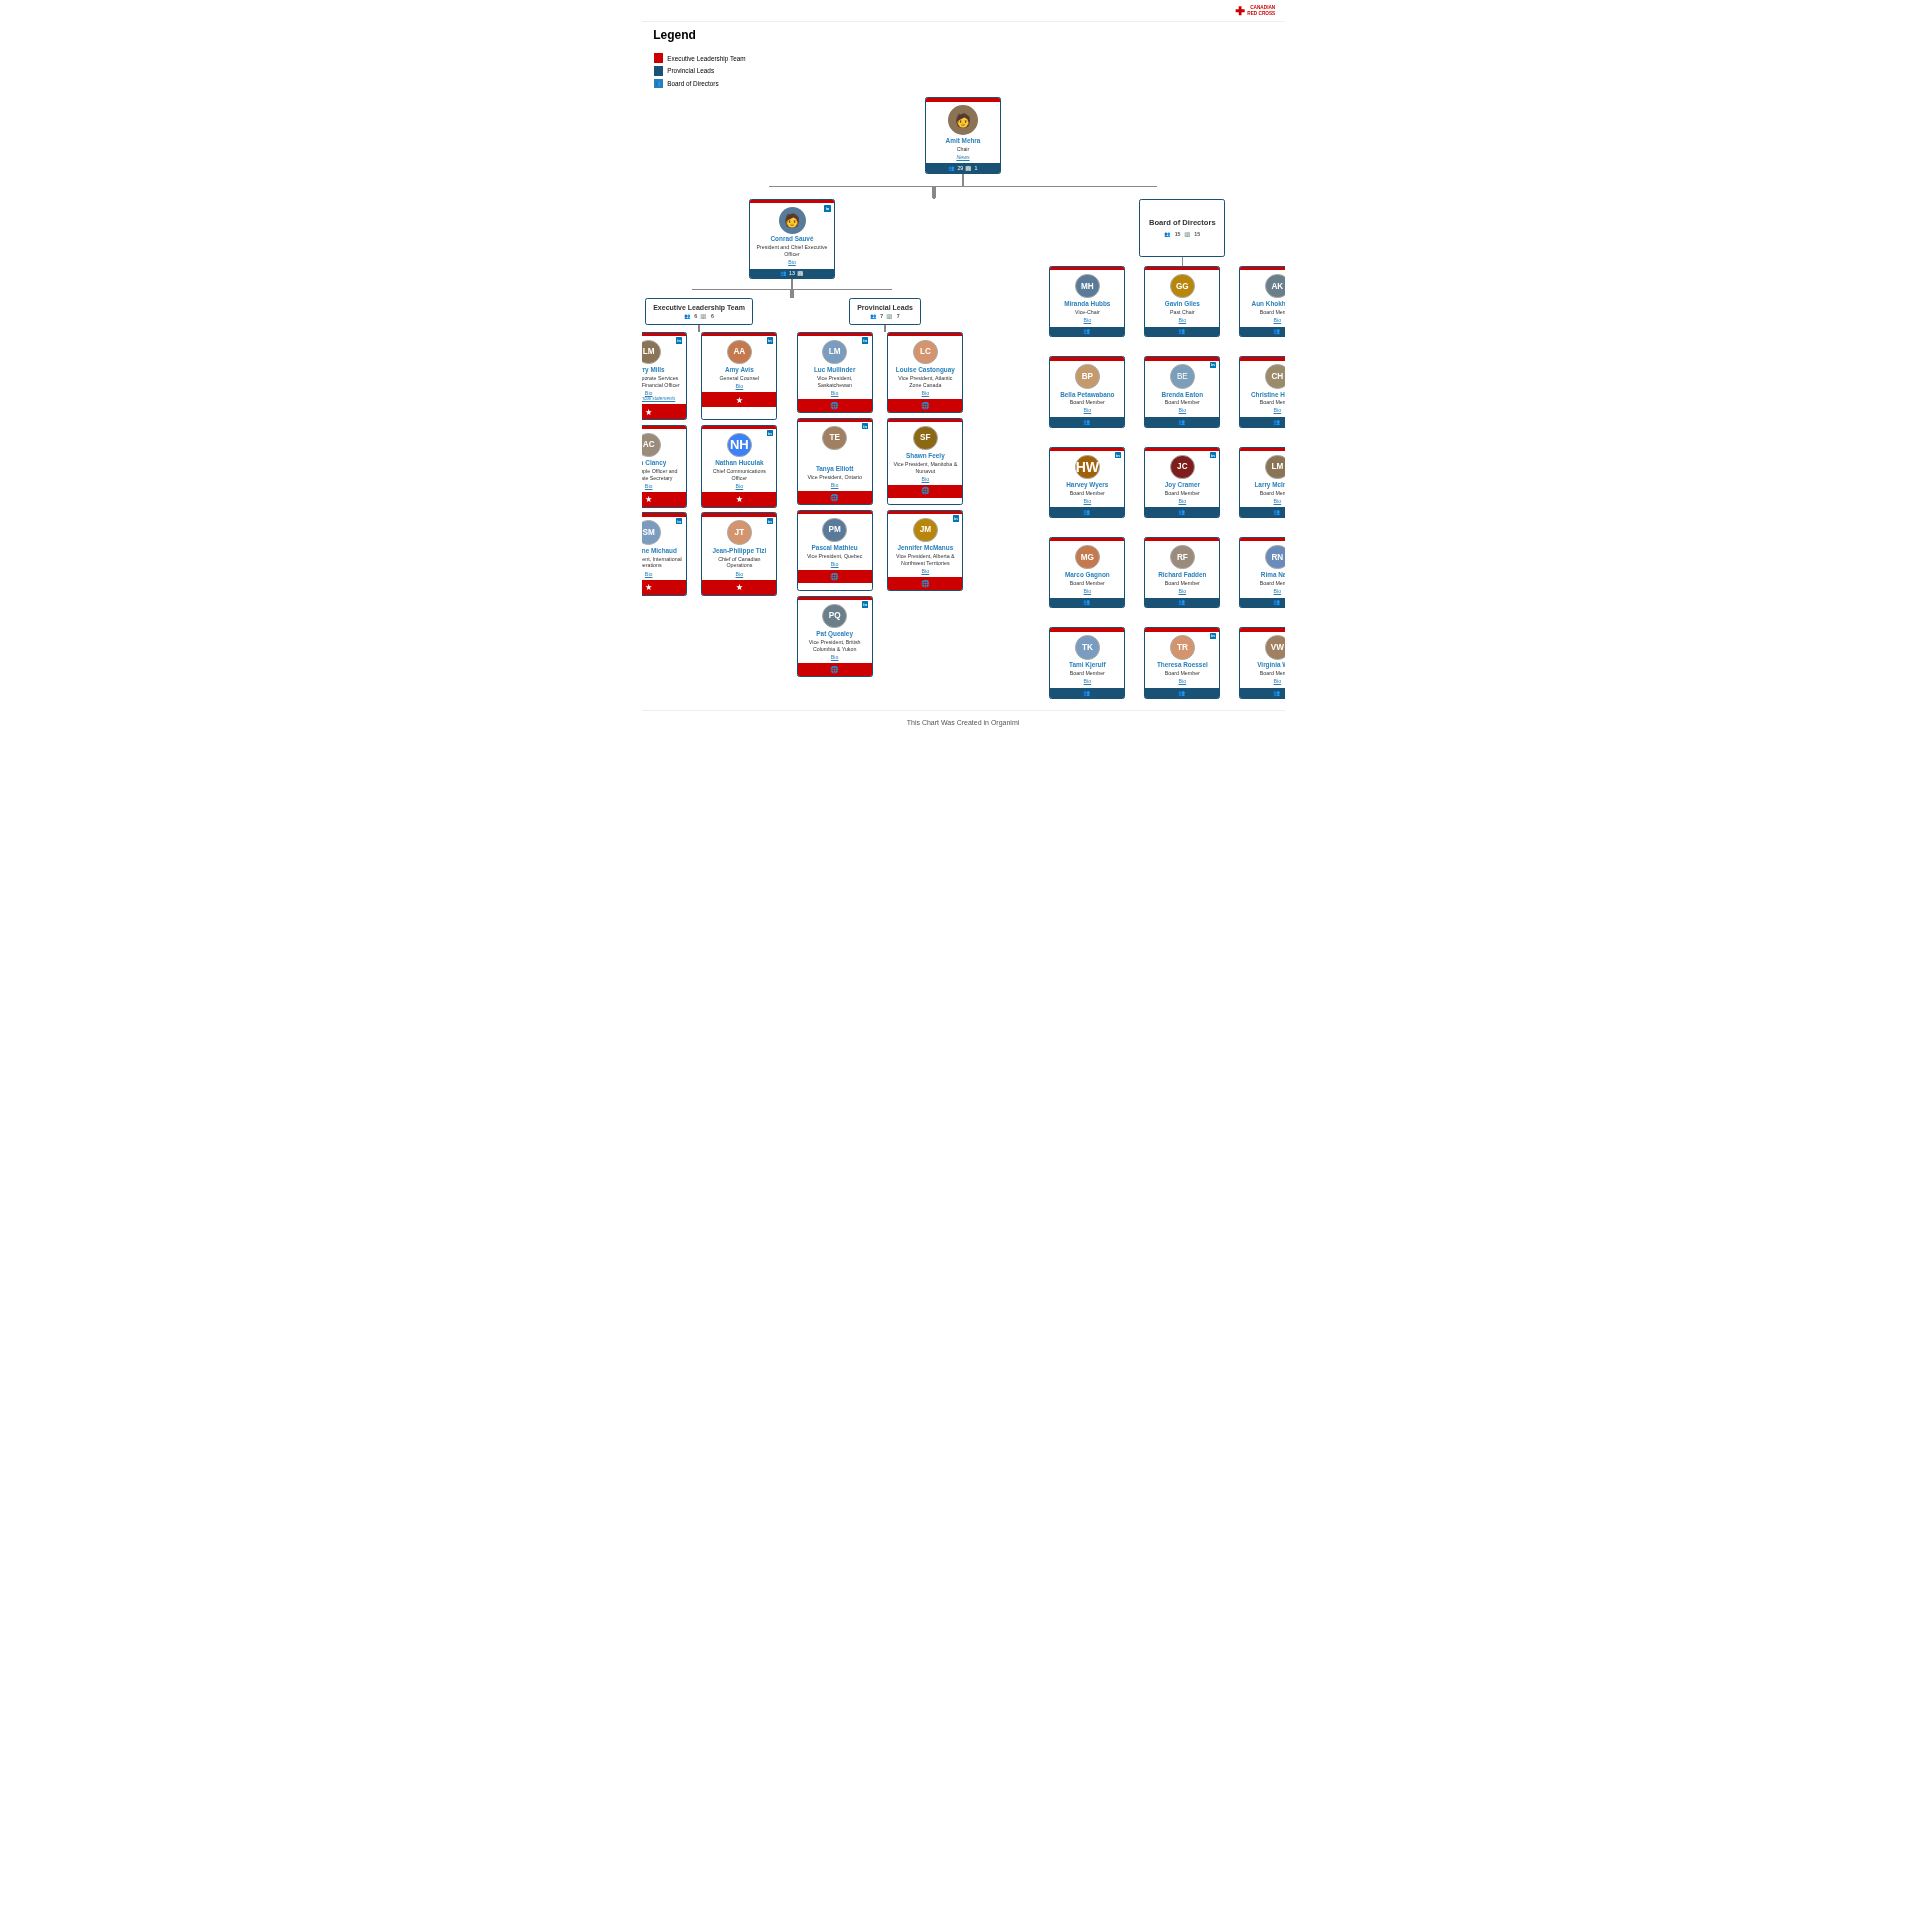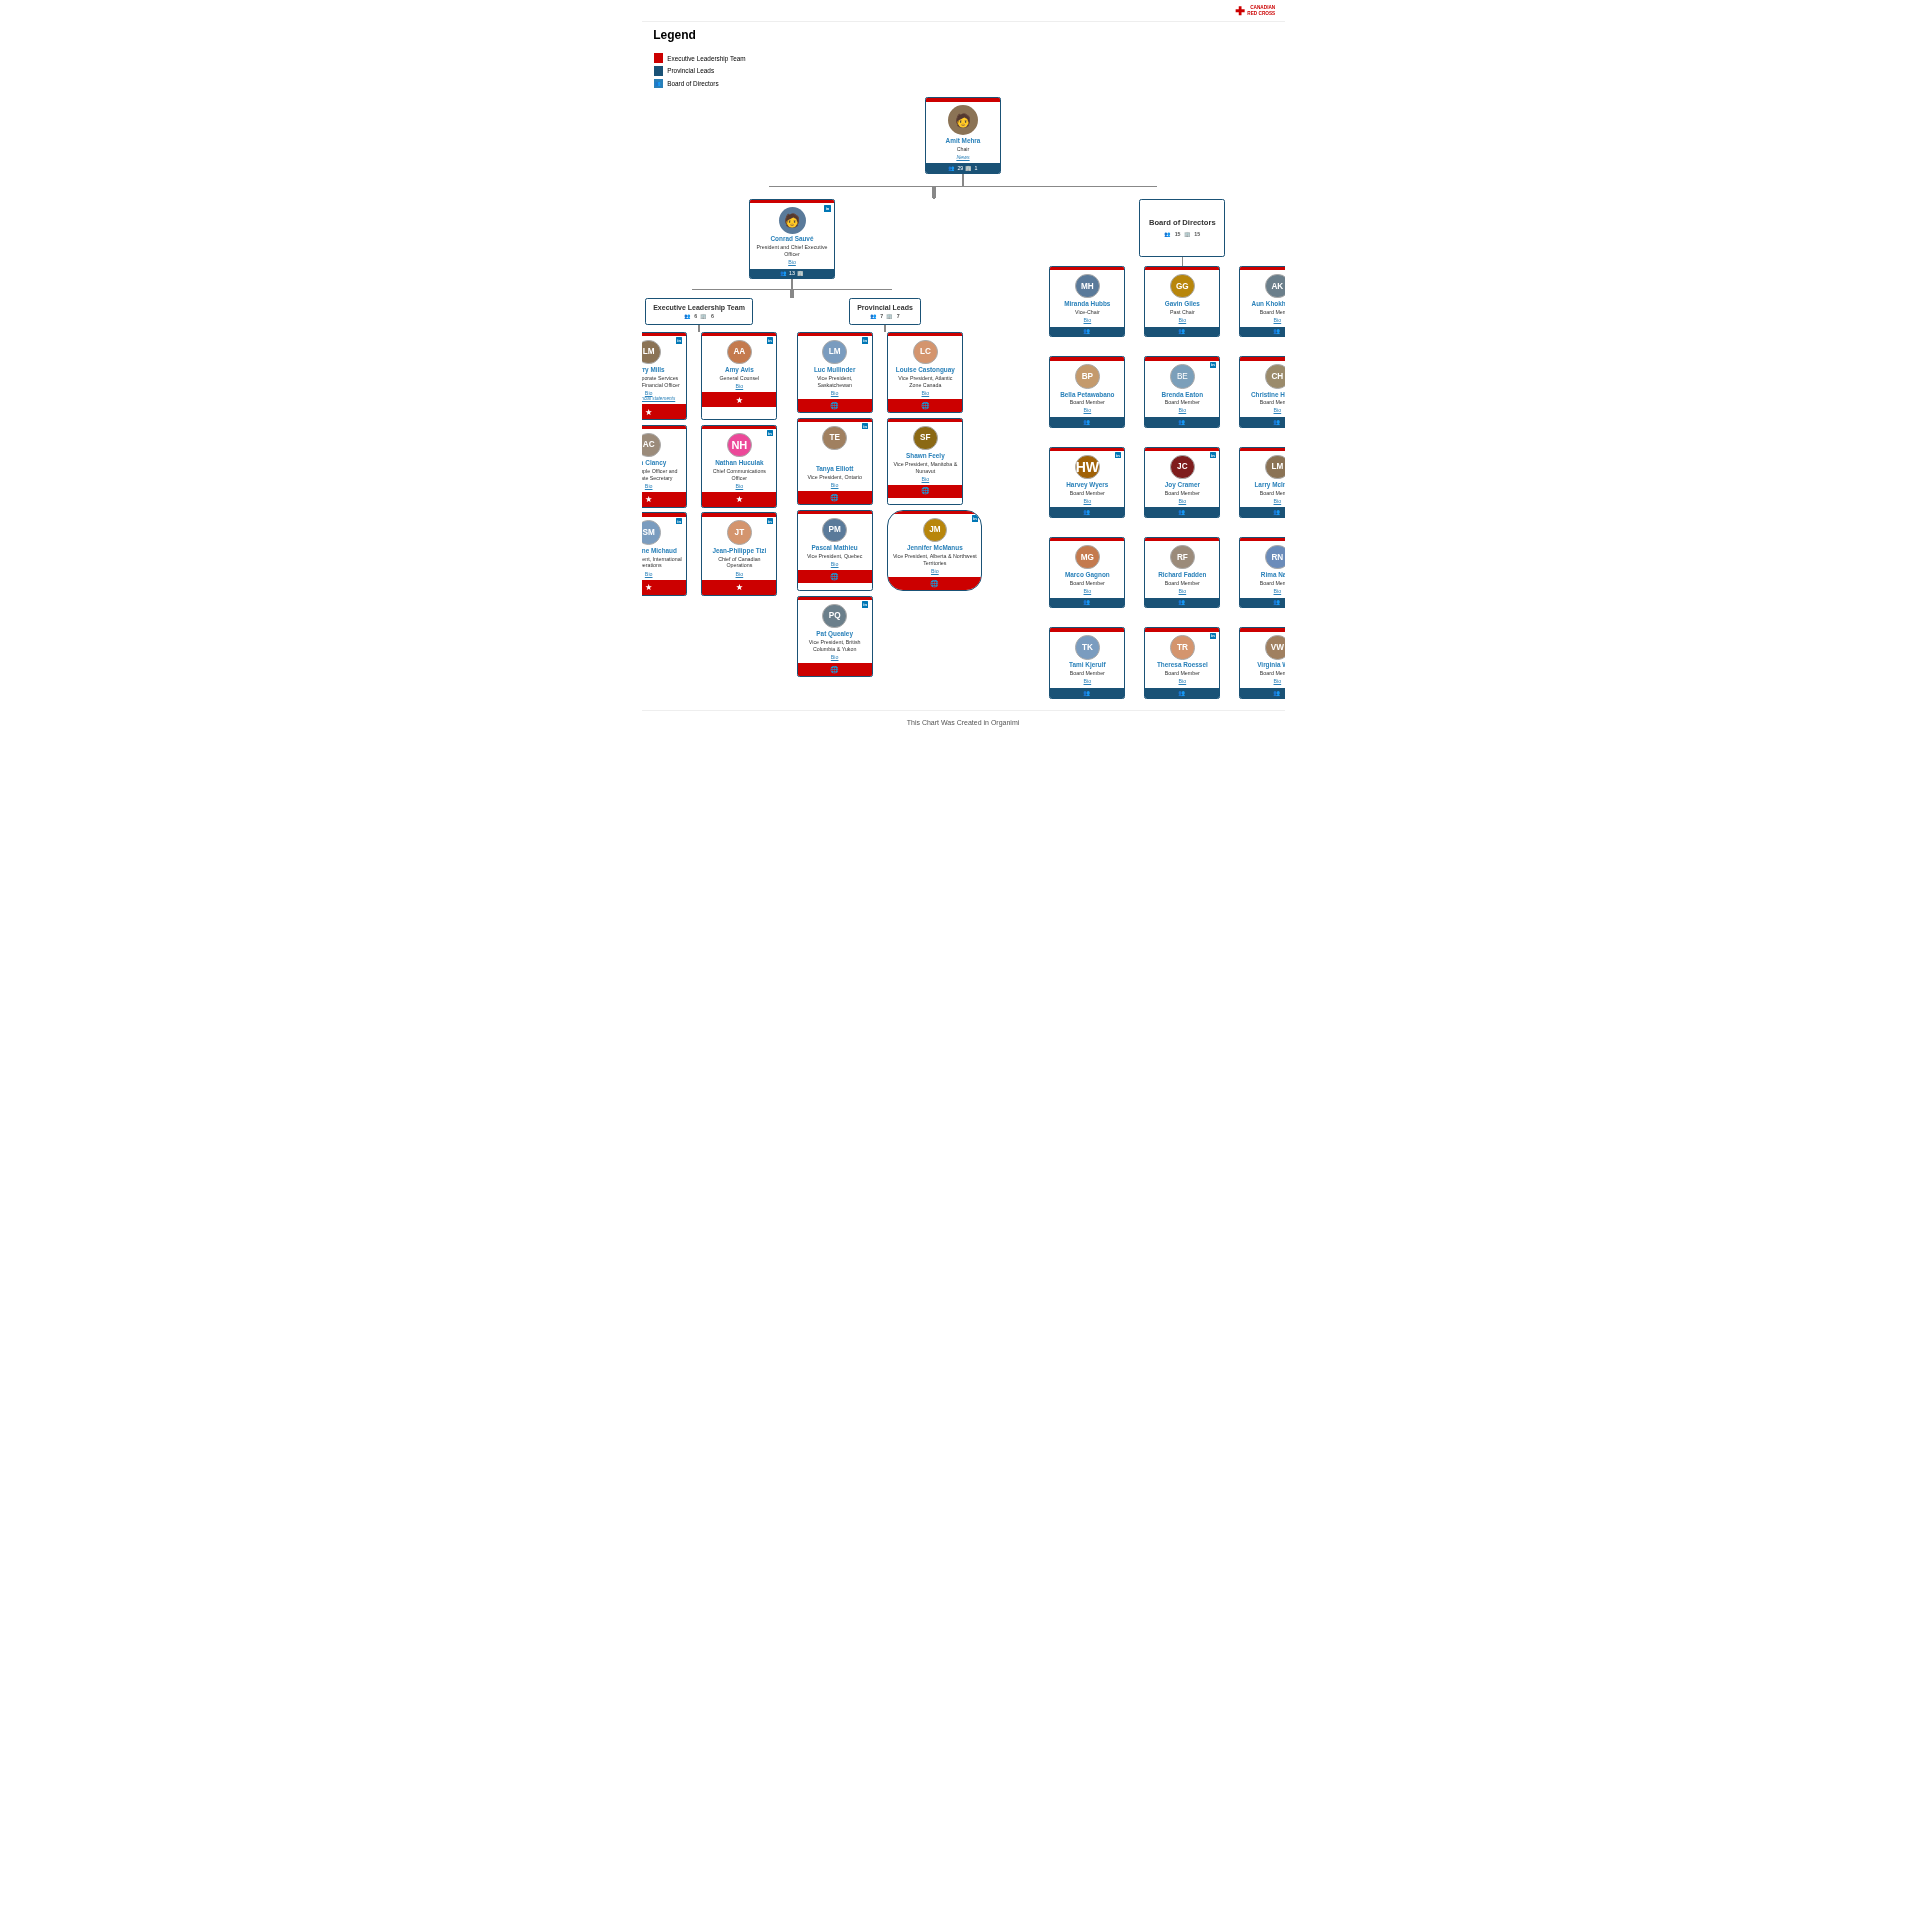--- a/index.html
+++ b/index.html
@@ -390,21 +390,21 @@
 
     </div>
     <div class="red-bar">
       <span style="color:white;font-size:8.2px;">★</span>
     </div>
   </div>
                     <div class="node-card" style="width:76px;position:relative;">
     <div class="node-card-header"></div>
     <span class="li" style="position:absolute;top:4.7px;right:3.5px;">in</span>
     <div class="node-card-body">
-      <div style="width:24.5px;height:24.5px;border-radius:50%;background:#ec4899;margin:0 auto 1.8px;display:flex;align-items:center;justify-content:center;color:white;font-weight:bold;font-size:11px;border:1.2px solid #aaa;">NH</div>
+      <div style="width:24.5px;height:24.5px;border-radius:50%;background:#3b82f6;margin:0 auto 1.8px;display:flex;align-items:center;justify-content:center;color:white;font-weight:bold;font-size:13px;border:1.2px solid #aaa;">NH</div>
       <div class="person-name">Nathan Huculak</div>
       <div class="person-title">Chief Communications Officer</div>
       <a class="person-link">Bio</a>
 
     </div>
     <div class="red-bar">
       <span style="color:white;font-size:8.2px;">★</span>
     </div>
   </div>
                     <div class="node-card" style="width:76px;position:relative;">
@@ -514,21 +514,21 @@
       <div style="width:24.5px;height:24.5px;border-radius:50%;background:#5a7a9a;margin:0 auto 1.8px;display:flex;align-items:center;justify-content:center;color:white;font-weight:bold;font-size:8.2px;border:1.2px solid #aaa;">PM</div>
       <div class="person-name">Pascal Mathieu</div>
       <div class="person-title">Vice President, Quebec</div>
       <a class="person-link">Bio</a>
 
     </div>
     <div class="red-bar">
       <span style="color:white;font-size:7px;">🌐</span>
     </div>
   </div>
-                    <div class="node-card" style="width:95px;position:relative;border-radius:16px;">
+                    <div class="node-card" style="width:76px;position:relative;">
     <div class="node-card-header"></div>
     <span class="li" style="position:absolute;top:4.7px;right:3.5px;">in</span>
     <div class="node-card-body">
       <div style="width:24.5px;height:24.5px;border-radius:50%;background:#b8860b;margin:0 auto 1.8px;display:flex;align-items:center;justify-content:center;color:white;font-weight:bold;font-size:8.2px;border:1.2px solid #aaa;">JM</div>
       <div class="person-name">Jennifer McManus</div>
       <div class="person-title">Vice President, Alberta &amp; Northwest Territories</div>
       <a class="person-link">Bio</a>
 
     </div>
     <div class="red-bar">

